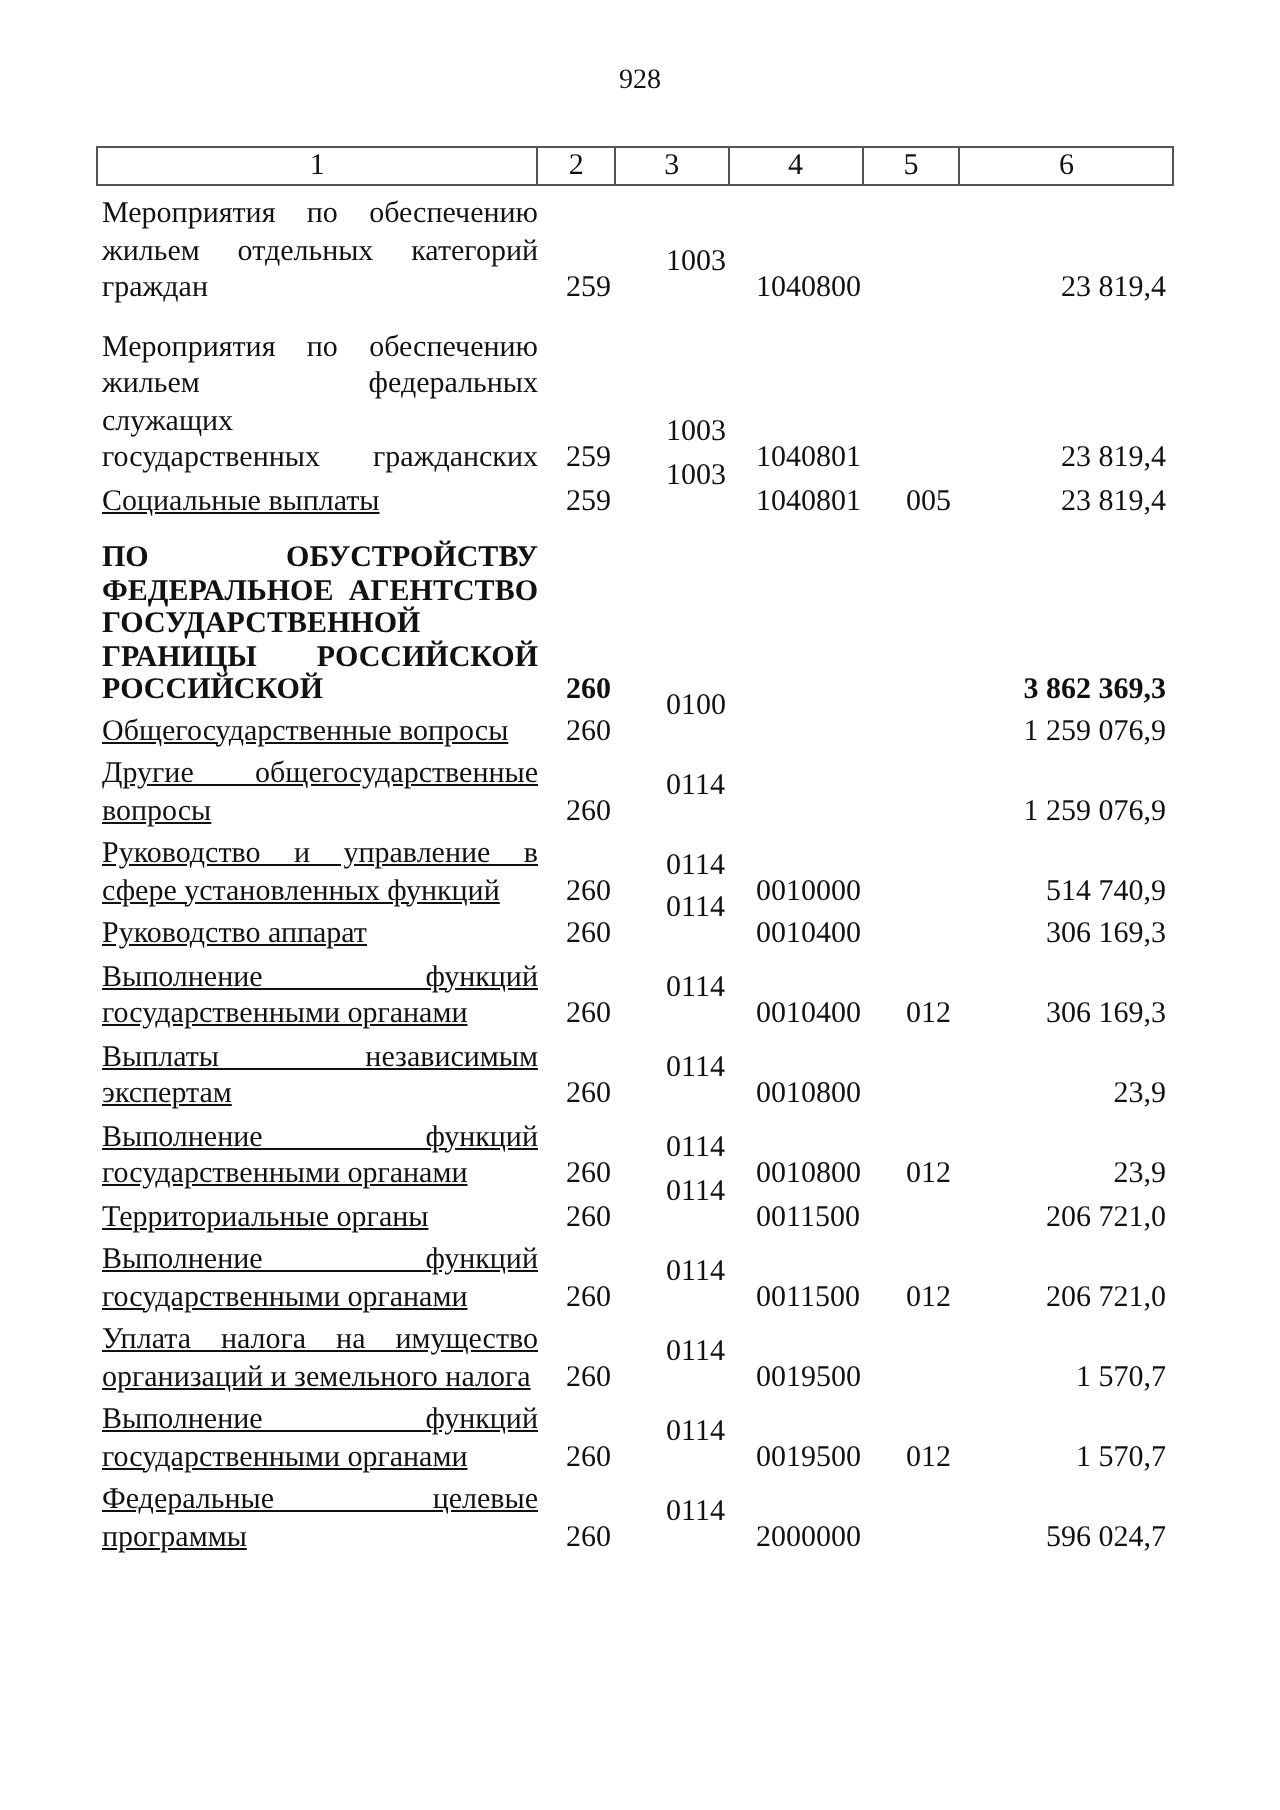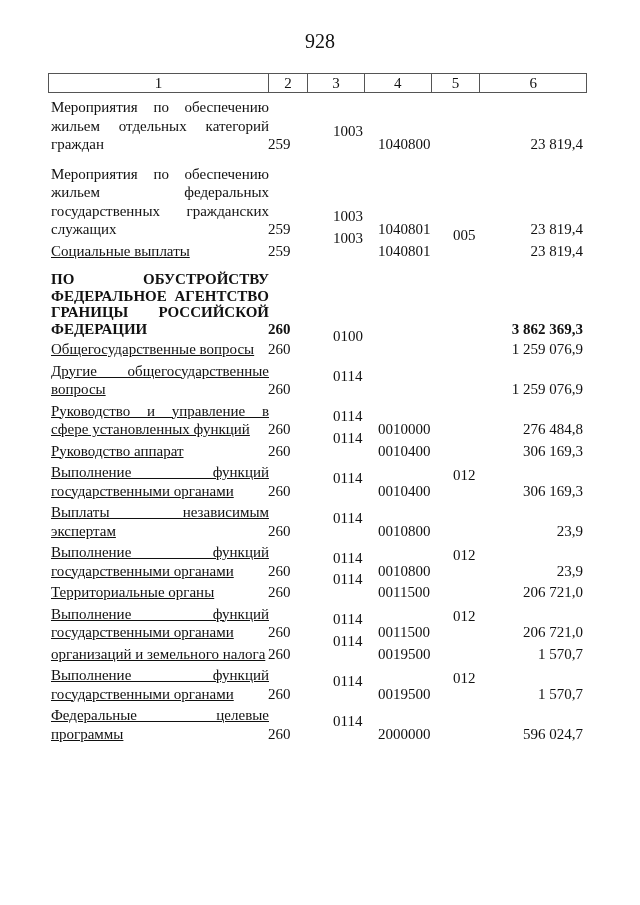--- a/index.html
+++ b/index.html
@@ -3,21 +3,21 @@
 <meta charset="utf-8">
 <style>
   html, body { margin: 0; padding: 0; background: #ffffff; }
   body {
     width: 640px; height: 905px; position: relative; overflow: hidden;
     font-family: "Liberation Serif", "DejaVu Serif", serif;
     color: #111111;
   }
   .page-number {
     position: absolute; top: 33px; left: 0; width: 640px;
-    text-align: center; font-size: 20px; line-height: 16px;
+    text-align: center; font-size: 14px; line-height: 16px;
   }
   .header-row {
     position: absolute; top: 73px; left: 48px; height: 20px;
     display: flex; border: 1px solid #555; box-sizing: border-box;
     width: 539px;
   }
   .header-row .hc {
     box-sizing: border-box; text-align: center;
     font-size: 15px; line-height: 18px;
     border-right: 1px solid #555;
@@ -34,24 +34,24 @@
   .row {
     position: relative; display: flex; align-items: flex-end;
     font-size: 15px; line-height: 18.5px;
   }
   .row .c1 {
     box-sizing: border-box; width: 218px; margin-left: 51px;
     text-align: justify; text-align-last: left;
   }
   .row .c1 .ln { display: block; text-align: justify; text-align-last: justify; }
   .row .c1 .ln.last { text-align-last: left; }
-  .row .c2 { position: absolute; left: 268px; bottom: 0; }
+  .row .c2 { position: absolute; left: 283px; bottom: 0; }
   .row .c3 { position: absolute; left: 333px; bottom: 13px; }
   .row .c4 { position: absolute; left: 378px; bottom: 0; }
-  .row .c5 { position: absolute; left: 453px; bottom: 16px; }
+  .row .c5 { position: absolute; left: 453px; bottom: 0; }
   .row .c6 { position: absolute; right: 57px; bottom: 0; text-align: left; }
   .row.bold { font-weight: bold; line-height: 16.5px; }
   .gap-s { margin-top: 3px; text-decoration: underline; }
   .gap-m { margin-top: 11px; }
 </style>
 </head>
 <body>
 
 <div class="page-number">928</div>
 
@@ -74,22 +74,22 @@
     <span class="c2">259</span>
     <span class="c3">1003</span>
     <span class="c4">1040800</span>
     <span class="c5"></span>
     <span class="c6">23 819,4</span>
   </div>
     <div class="row gap-m">
     <div class="c1">
         <span class="ln">Мероприятия по обеспечению</span>
         <span class="ln">жильем федеральных</span>
+        <span class="ln last">служащих</span>
         <span class="ln">государственных гражданских</span>
-        <span class="ln last">служащих</span>
       </div>
     <span class="c2">259</span>
     <span class="c3">1003</span>
     <span class="c4">1040801</span>
     <span class="c5"></span>
     <span class="c6">23 819,4</span>
   </div>
     <div class="row gap-s">
     <div class="c1">
         <span class="ln last">Социальные выплаты</span>
@@ -97,22 +97,23 @@
     <span class="c2">259</span>
     <span class="c3">1003</span>
     <span class="c4">1040801</span>
     <span class="c5">005</span>
     <span class="c6">23 819,4</span>
   </div>
     <div class="row bold gap-m">
     <div class="c1">
         <span class="ln">ПО ОБУСТРОЙСТВУ</span>
         <span class="ln">ФЕДЕРАЛЬНОЕ АГЕНТСТВО</span>
+        <span class="ln">ГОСУДАРСТВЕННОЙ</span>
         <span class="ln">ГРАНИЦЫ РОССИЙСКОЙ</span>
-        <span class="ln last">ФЕДЕРАЦИИ</span>
+        <span class="ln last">РОССИЙСКОЙ</span>
       </div>
     <span class="c2">260</span>
     <span class="c3"></span>
     <span class="c4"></span>
     <span class="c5"></span>
     <span class="c6">3 862 369,3</span>
   </div>
     <div class="row gap-s">
     <div class="c1">
         <span class="ln last">Общегосударственные вопросы</span>
@@ -136,21 +137,21 @@
   </div>
     <div class="row gap-s">
     <div class="c1">
         <span class="ln">Руководство и управление в</span>
         <span class="ln last">сфере установленных функций</span>
       </div>
     <span class="c2">260</span>
     <span class="c3">0114</span>
     <span class="c4">0010000</span>
     <span class="c5"></span>
-    <span class="c6">276 484,8</span>
+    <span class="c6">514 740,9</span>
   </div>
     <div class="row gap-s">
     <div class="c1">
         <span class="ln last">Руководство аппарат</span>
       </div>
     <span class="c2">260</span>
     <span class="c3">0114</span>
     <span class="c4">0010400</span>
     <span class="c5"></span>
     <span class="c6">306 169,3</span>
@@ -204,20 +205,21 @@
         <span class="ln last">государственными органами</span>
       </div>
     <span class="c2">260</span>
     <span class="c3">0114</span>
     <span class="c4">0011500</span>
     <span class="c5">012</span>
     <span class="c6">206 721,0</span>
   </div>
     <div class="row gap-s">
     <div class="c1">
+        <span class="ln">Уплата налога на имущество</span>
         <span class="ln last">организаций и земельного налога</span>
       </div>
     <span class="c2">260</span>
     <span class="c3">0114</span>
     <span class="c4">0019500</span>
     <span class="c5"></span>
     <span class="c6">1 570,7</span>
   </div>
     <div class="row gap-s">
     <div class="c1">

